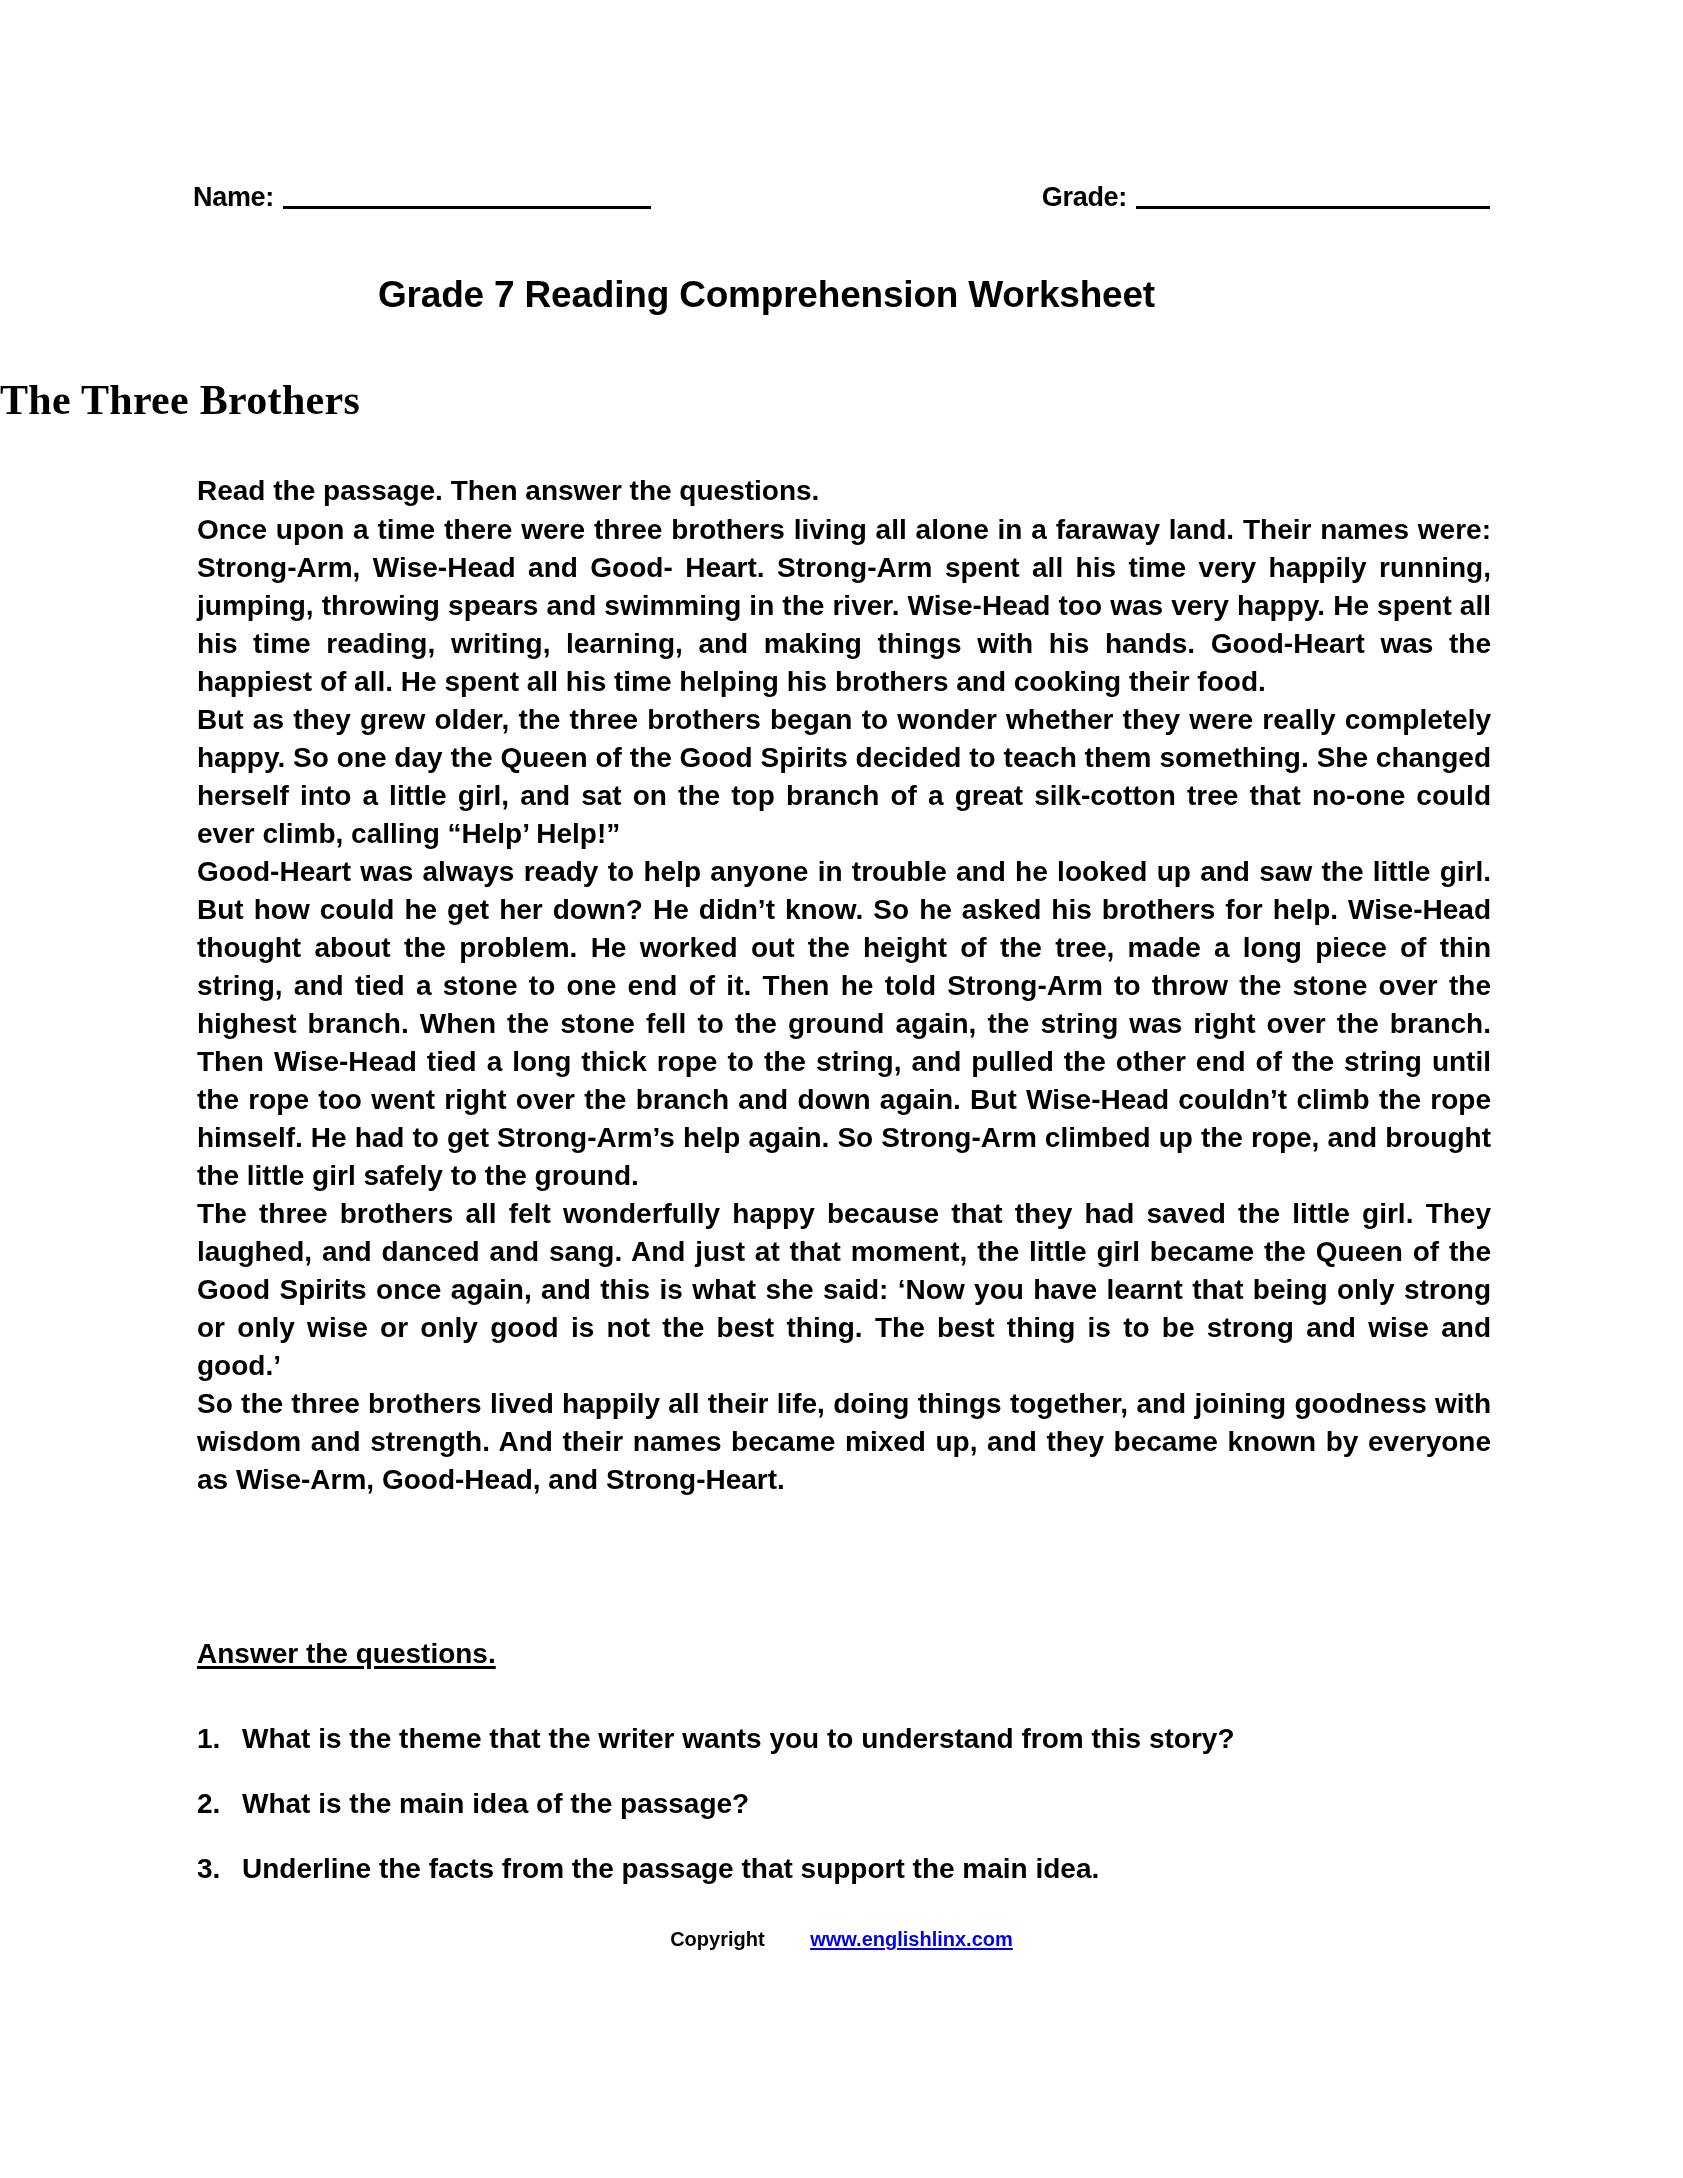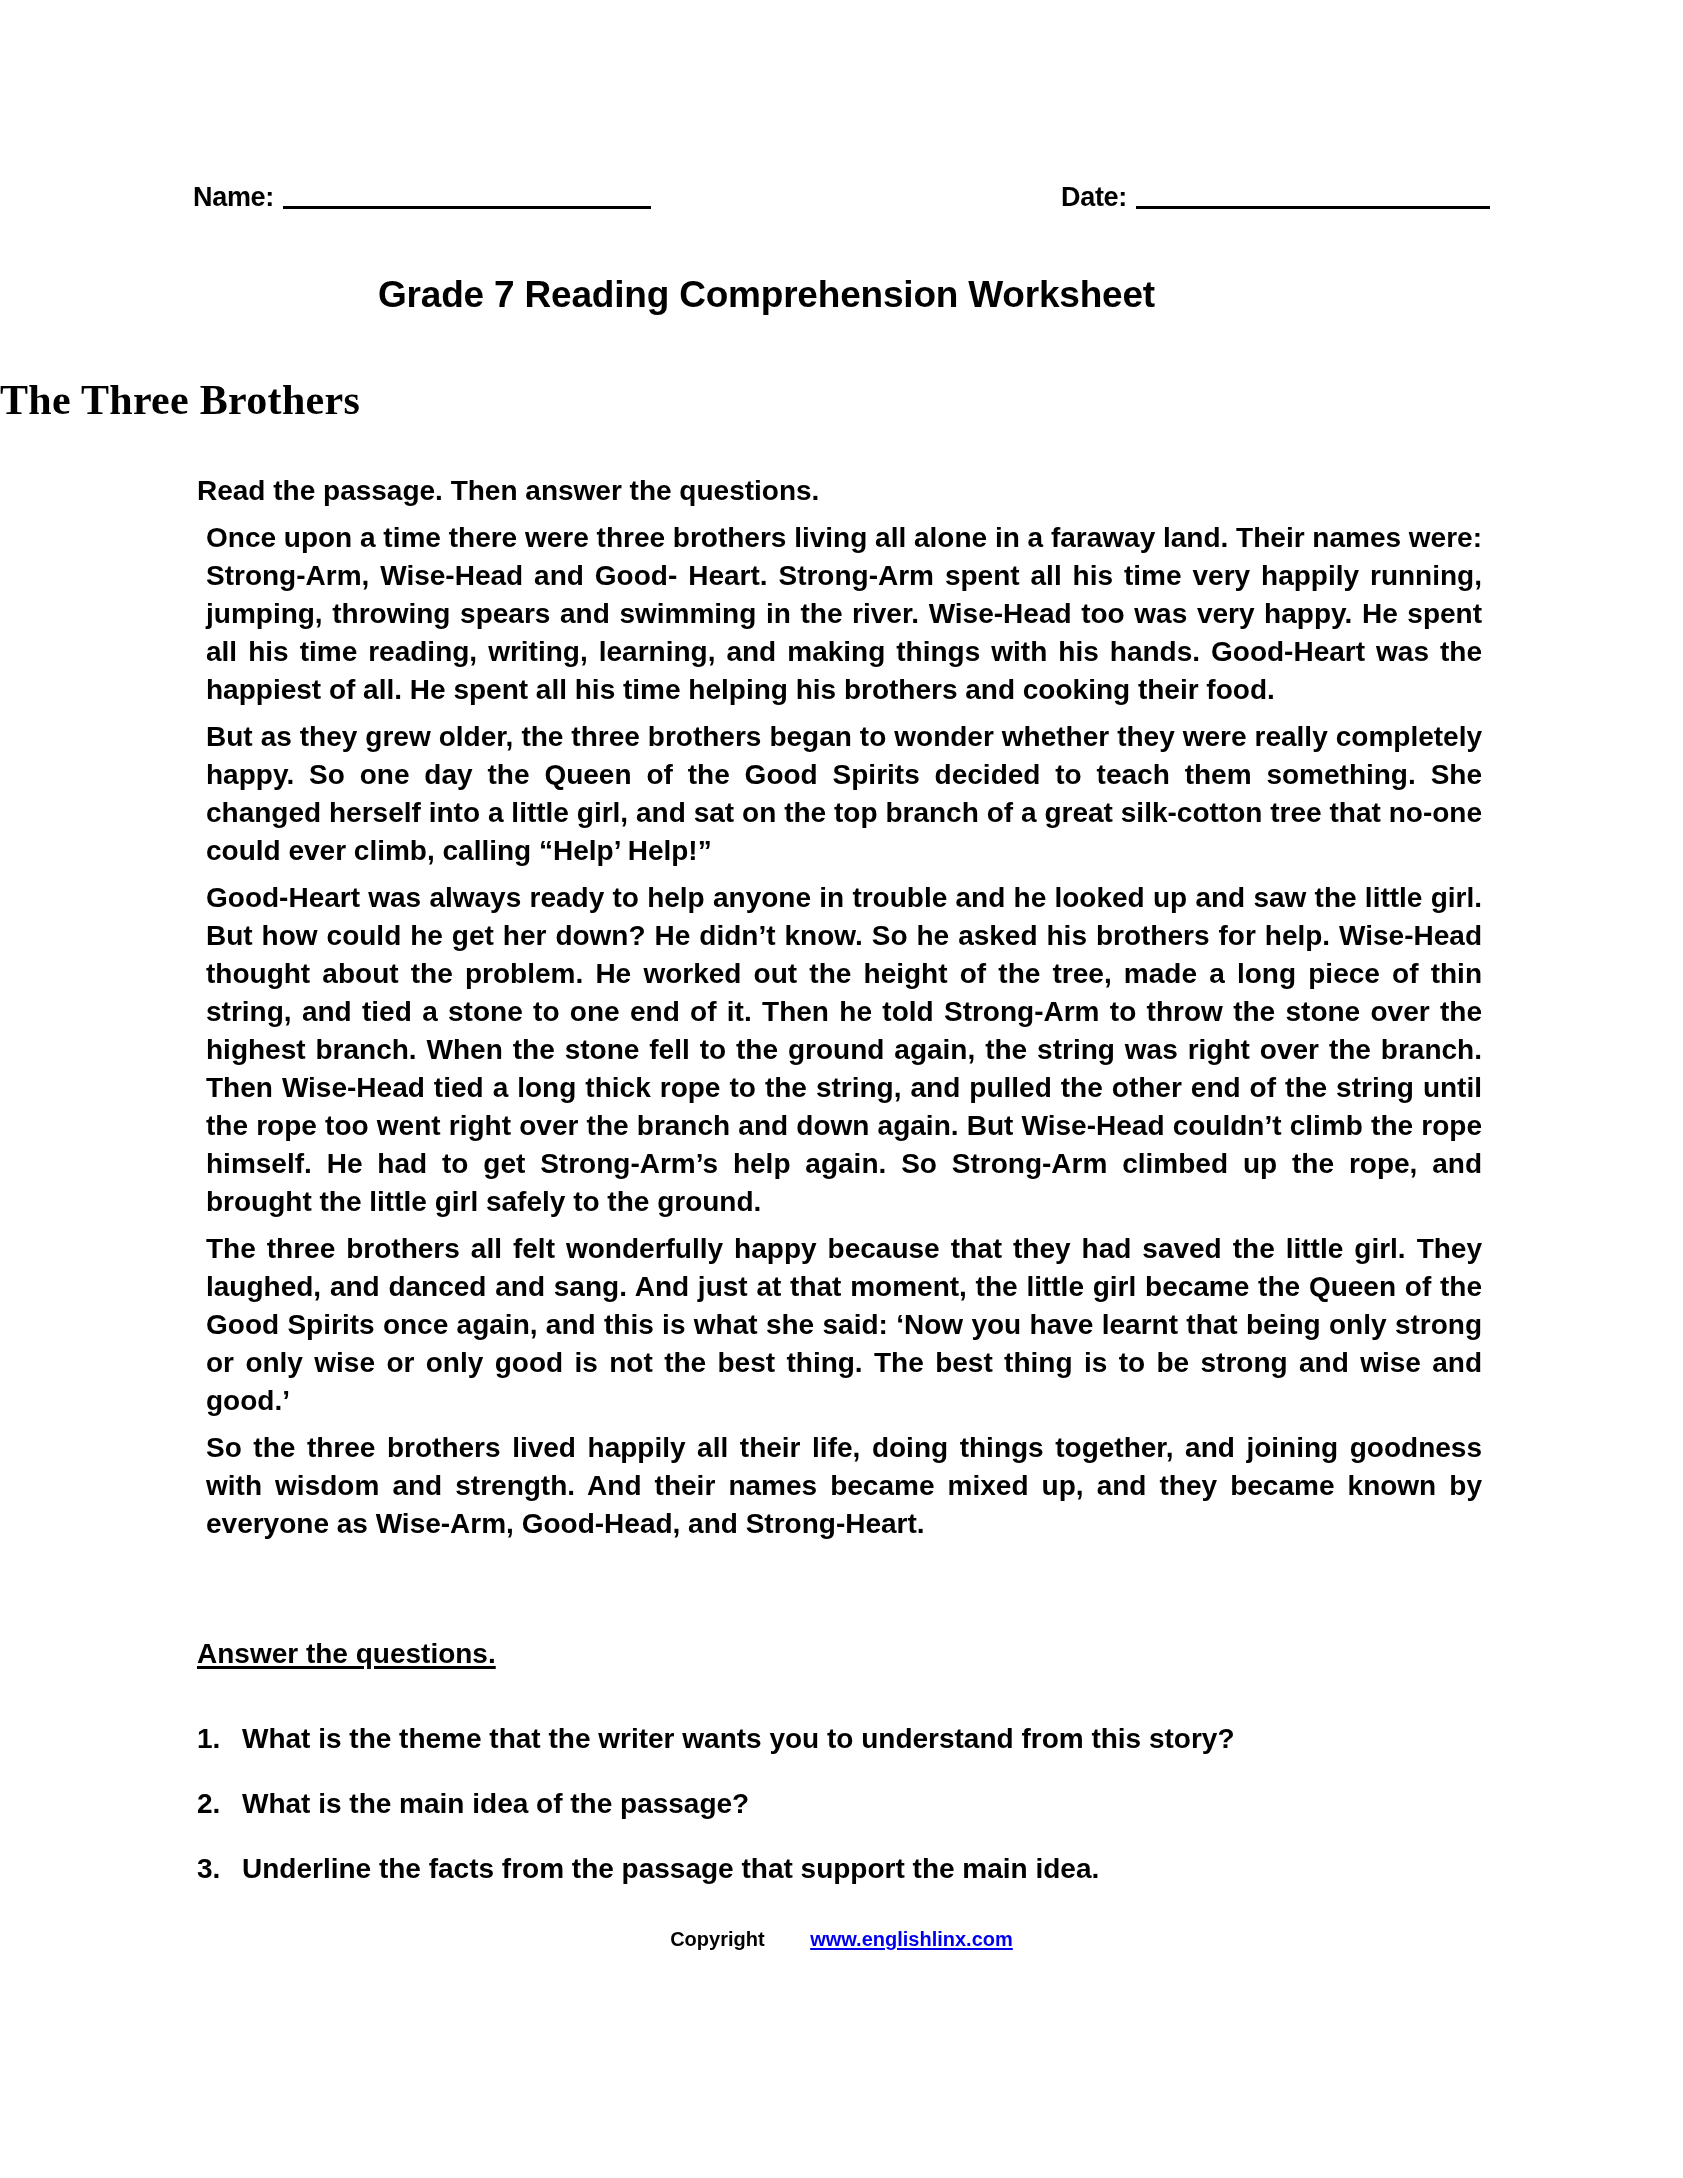--- a/index.html
+++ b/index.html
@@ -93,21 +93,21 @@
     font-stretch: condensed;
     line-height: 38px;
     margin: 0 0 1px 0;
     text-align: left;
   }
   .passage-para {
     font-size: 28px;
     font-weight: bold;
     font-stretch: condensed;
     line-height: 38px;
-    margin: 9px;
+    margin: 0;
     text-align: justify;
     text-justify: inter-word;
     hyphens: none;
   }
 
   
   .answer-heading {
     position: absolute;
     left: 197px;
     top: 1638px;
@@ -167,21 +167,21 @@
 <body>
 
 <div class="page">
 
   <div class="header-row">
     <div class="field">
       <span class="field-label">Name:</span>
       <span class="field-rule rule-name"></span>
     </div>
     <div class="field">
-      <span class="field-label">Date:</span>
+      <span class="field-label">Grade:</span>
       <span class="field-rule rule-date"></span>
     </div>
   </div>
 
   <div class="worksheet-title">Grade 7 Reading Comprehension Worksheet</div>
   <div class="story-title">The Three Brothers</div>
 
   <div class="body-block">
     <p class="instruction">Read the passage. Then answer the questions.</p>
     <p class="passage-para">Once upon a time there were three brothers living all alone in a faraway land. Their names were: Strong-Arm, Wise-Head and Good- Heart. Strong-Arm spent all his time very happily running, jumping, throwing spears and swimming in the river. Wise-Head too was very happy. He spent all his time reading, writing, learning, and making things with his hands. Good-Heart was the happiest of all. He spent all his time helping his brothers and cooking their food.</p>

